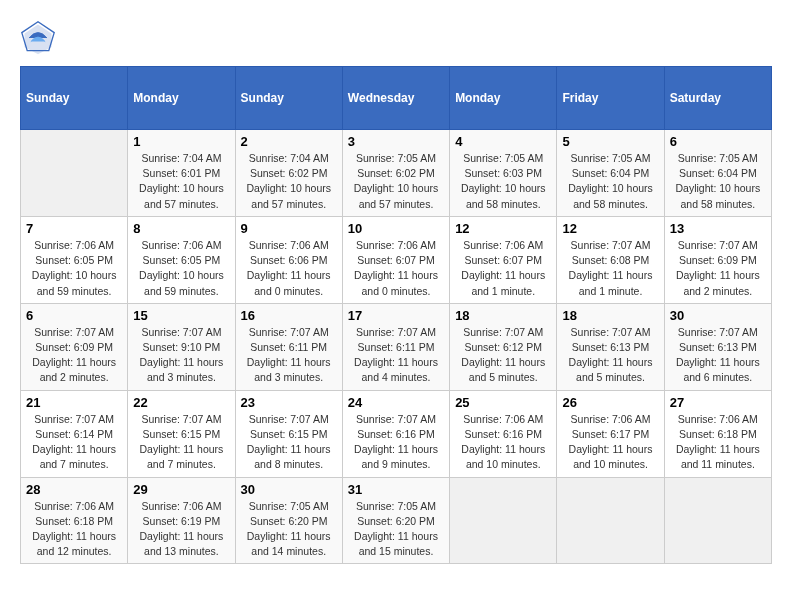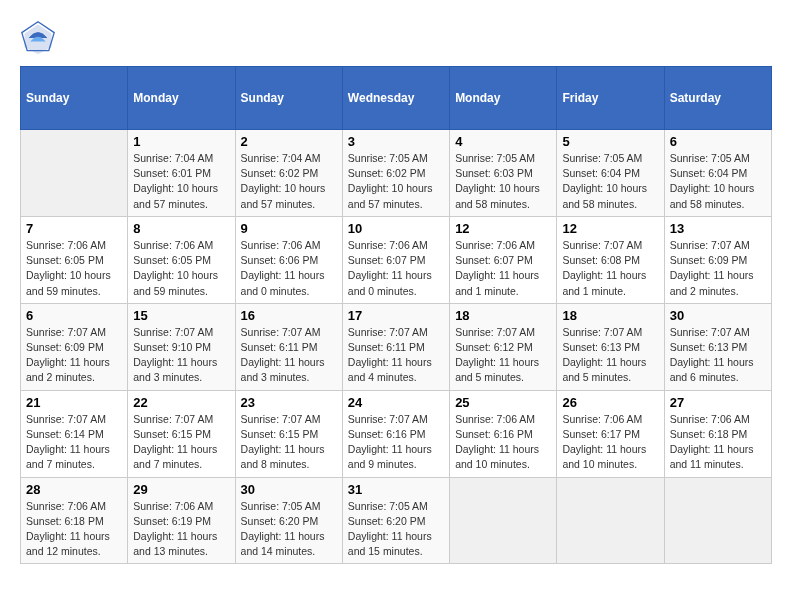--- a/index.html
+++ b/index.html
@@ -68,20 +68,21 @@
     .day-number {
       font-weight: bold;
       font-size: 13px;
       display: block;
       margin-bottom: 2px;
     }
     .day-info {
       color: #333;
       font-size: 10.5px;
       line-height: 1.45;
+      text-align: center;
     }
     .empty-cell {
       background: #f0f0f0 !important;
     }
   </style>
 </head>
 <body>
 
 <div class="header-area">
   <div class="logo">

